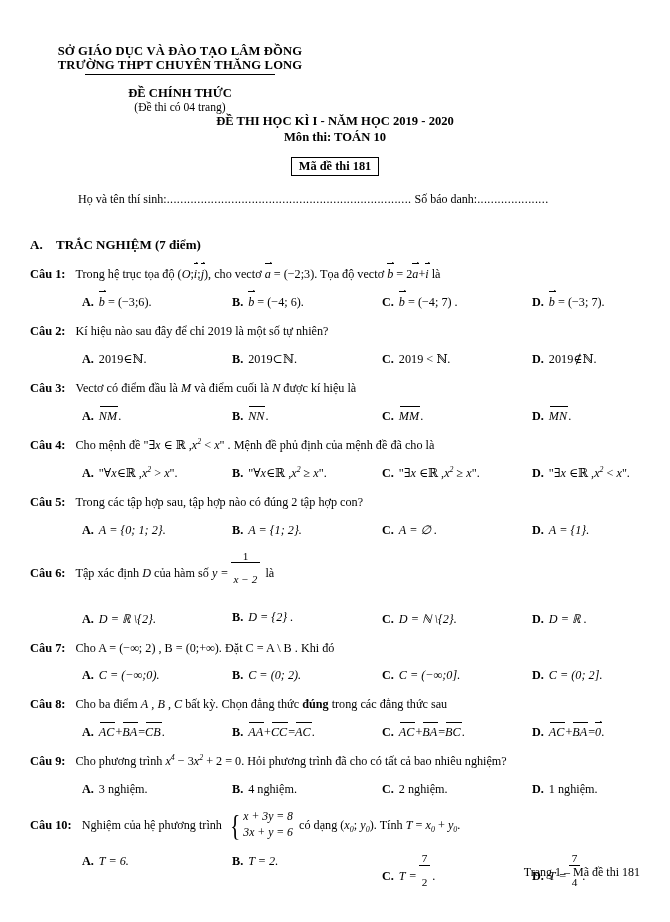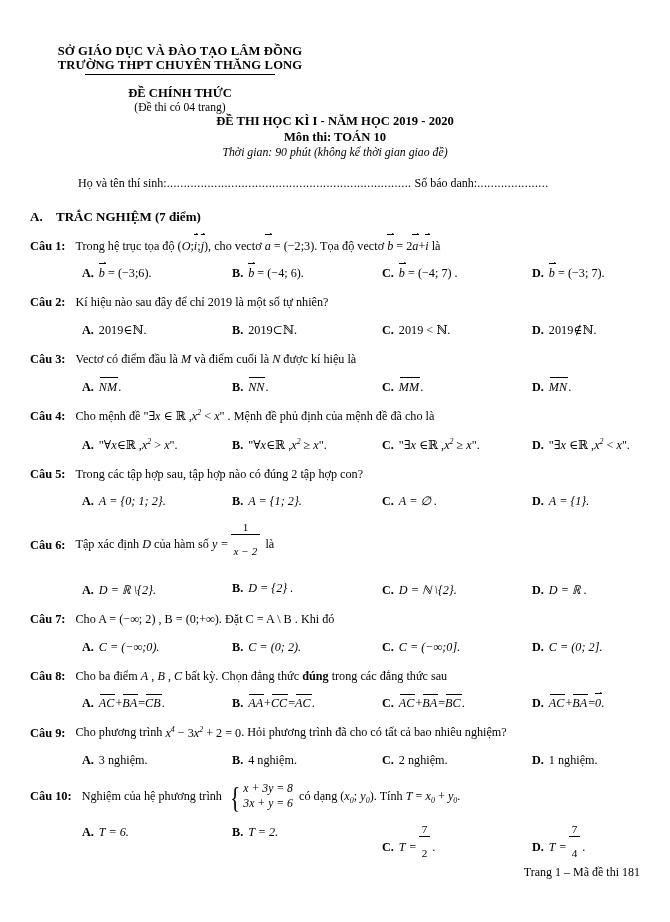--- a/index.html
+++ b/index.html
@@ -92,21 +92,21 @@
   .cand-line {
     margin: 16px 30px 0 30px;
     font-size: 12px;
     padding-left: 48px;
     white-space: nowrap;
   }
   .dots-long { letter-spacing: 0.4px; }
 
   
   .section-head {
-    margin: 18px 30px 0 30px;
+    margin: 30px 30px 0 30px;
     font-weight: bold;
     font-size: 13px;
   }
   .section-head .sec-letter {
     display: inline-block;
     width: 26px;
   }
 
   
   .qblock {
@@ -243,21 +243,23 @@
     <div class="hdr-left">
       <div class="school-line">SỞ GIÁO DỤC VÀ ĐÀO TẠO LÂM ĐỒNG</div>
       <div class="school-line">TRƯỜNG THPT CHUYÊN THĂNG LONG</div>
       <div class="underbar"></div>
       <div class="official">ĐỀ CHÍNH THỨC</div>
       <div class="pages-note">(Đề thi có 04 trang)</div>
     </div>
     <div class="hdr-right">
       <div class="exam-title">ĐỀ THI HỌC KÌ I - NĂM HỌC 2019 - 2020</div>
       <div class="exam-subject">Môn thi: TOÁN 10</div>
-      <div class="exam-time">Thời gian: 90 phút (không kể thời gian giao đề)</div>
+      <div class="code-wrap">
+        <span class="code-box">Mã đề thi 181</span>
+      </div>
     </div>
   </div>
 
   <div class="cand-line">
     <span>Họ và tên thí sinh:</span><span class="dots-long">........................................................................</span>
     <span>Số báo danh:</span><span class="dots-long">.....................</span>
   </div>
 
   <div class="section-head">
     <span class="sec-letter">A.</span><span>TRẮC NGHIỆM (7 điểm)</span>

